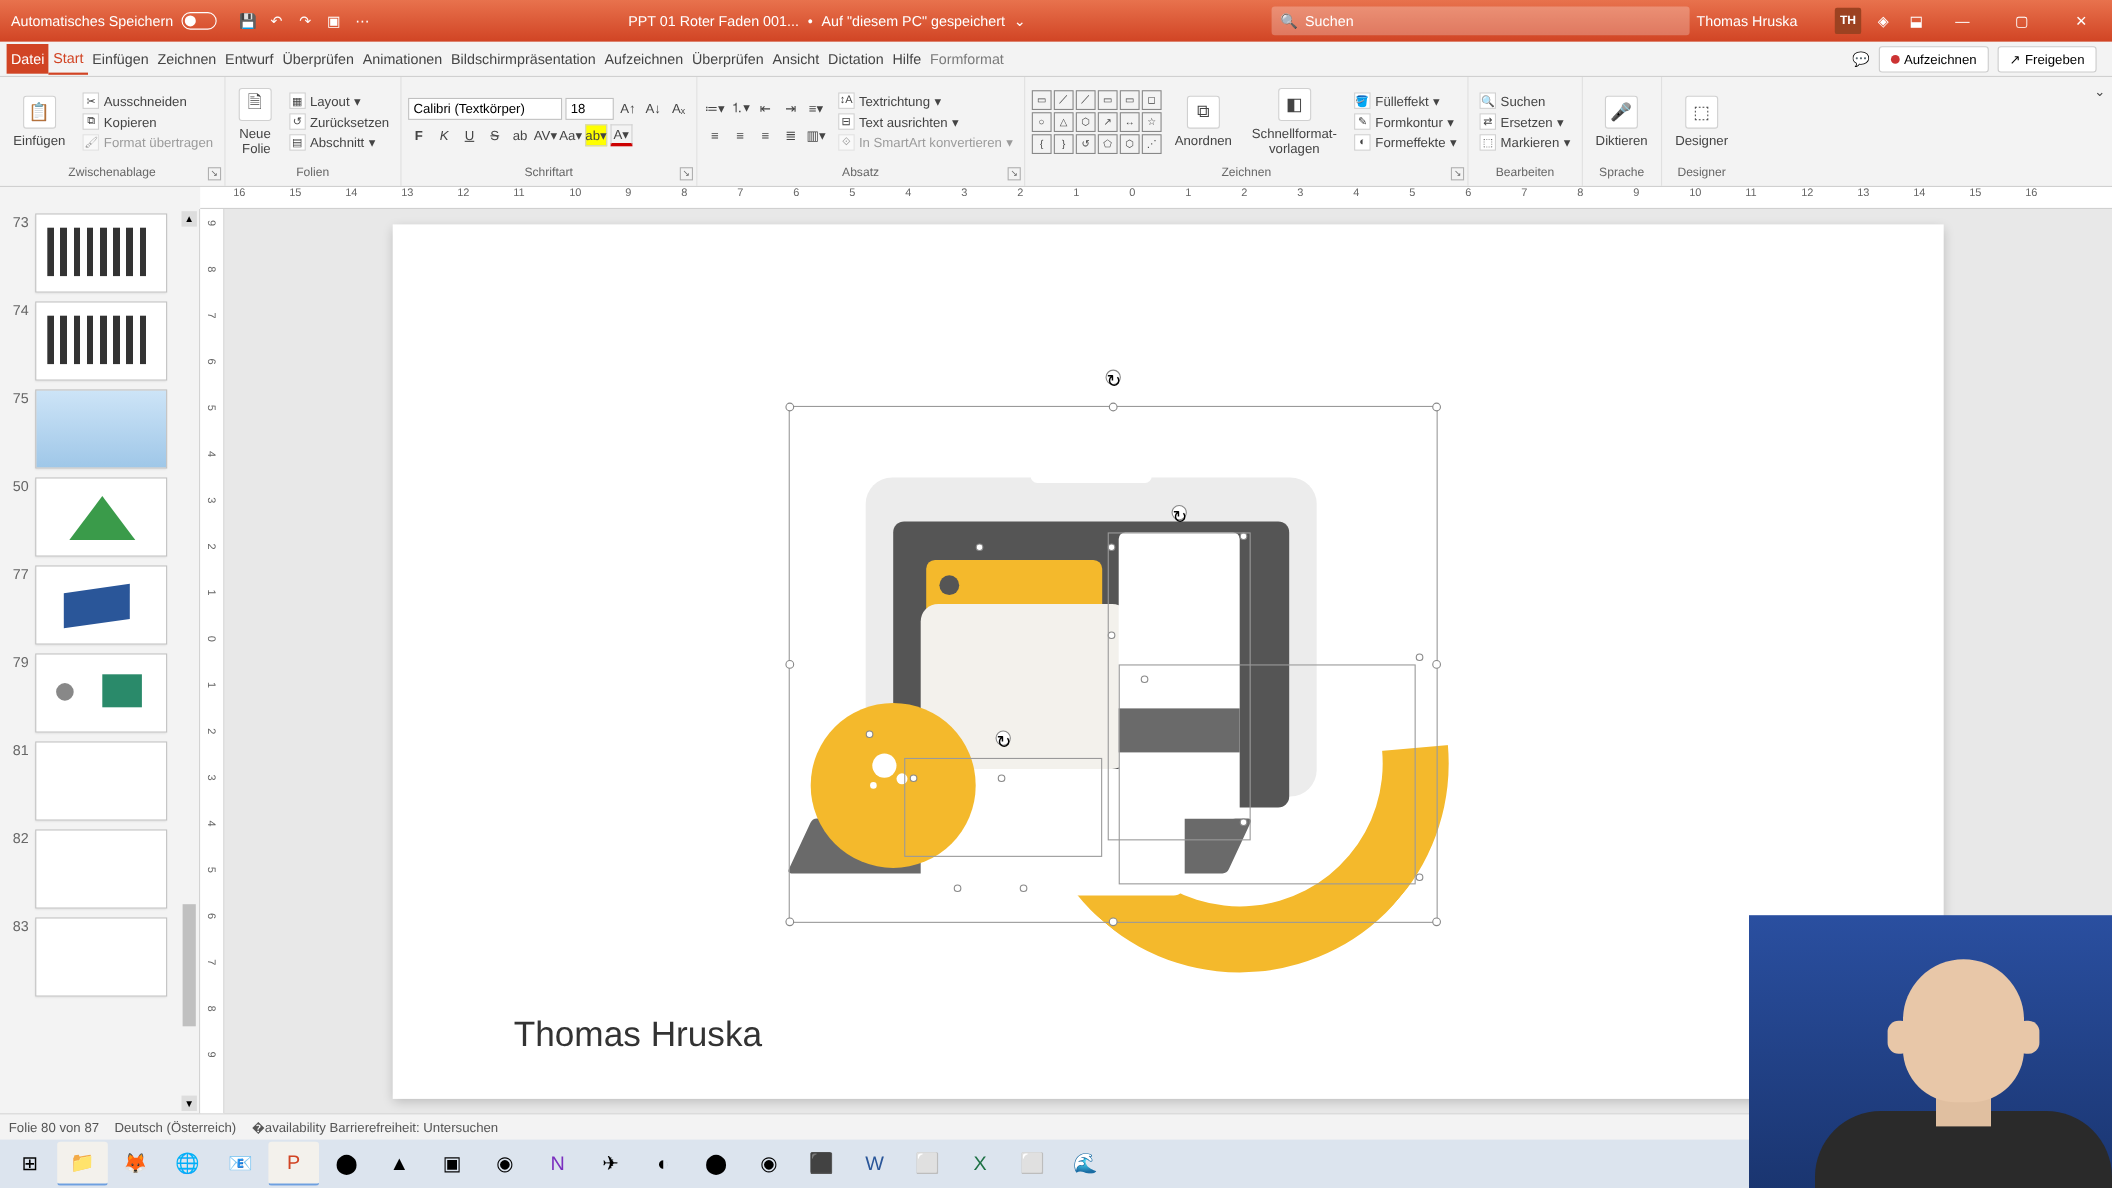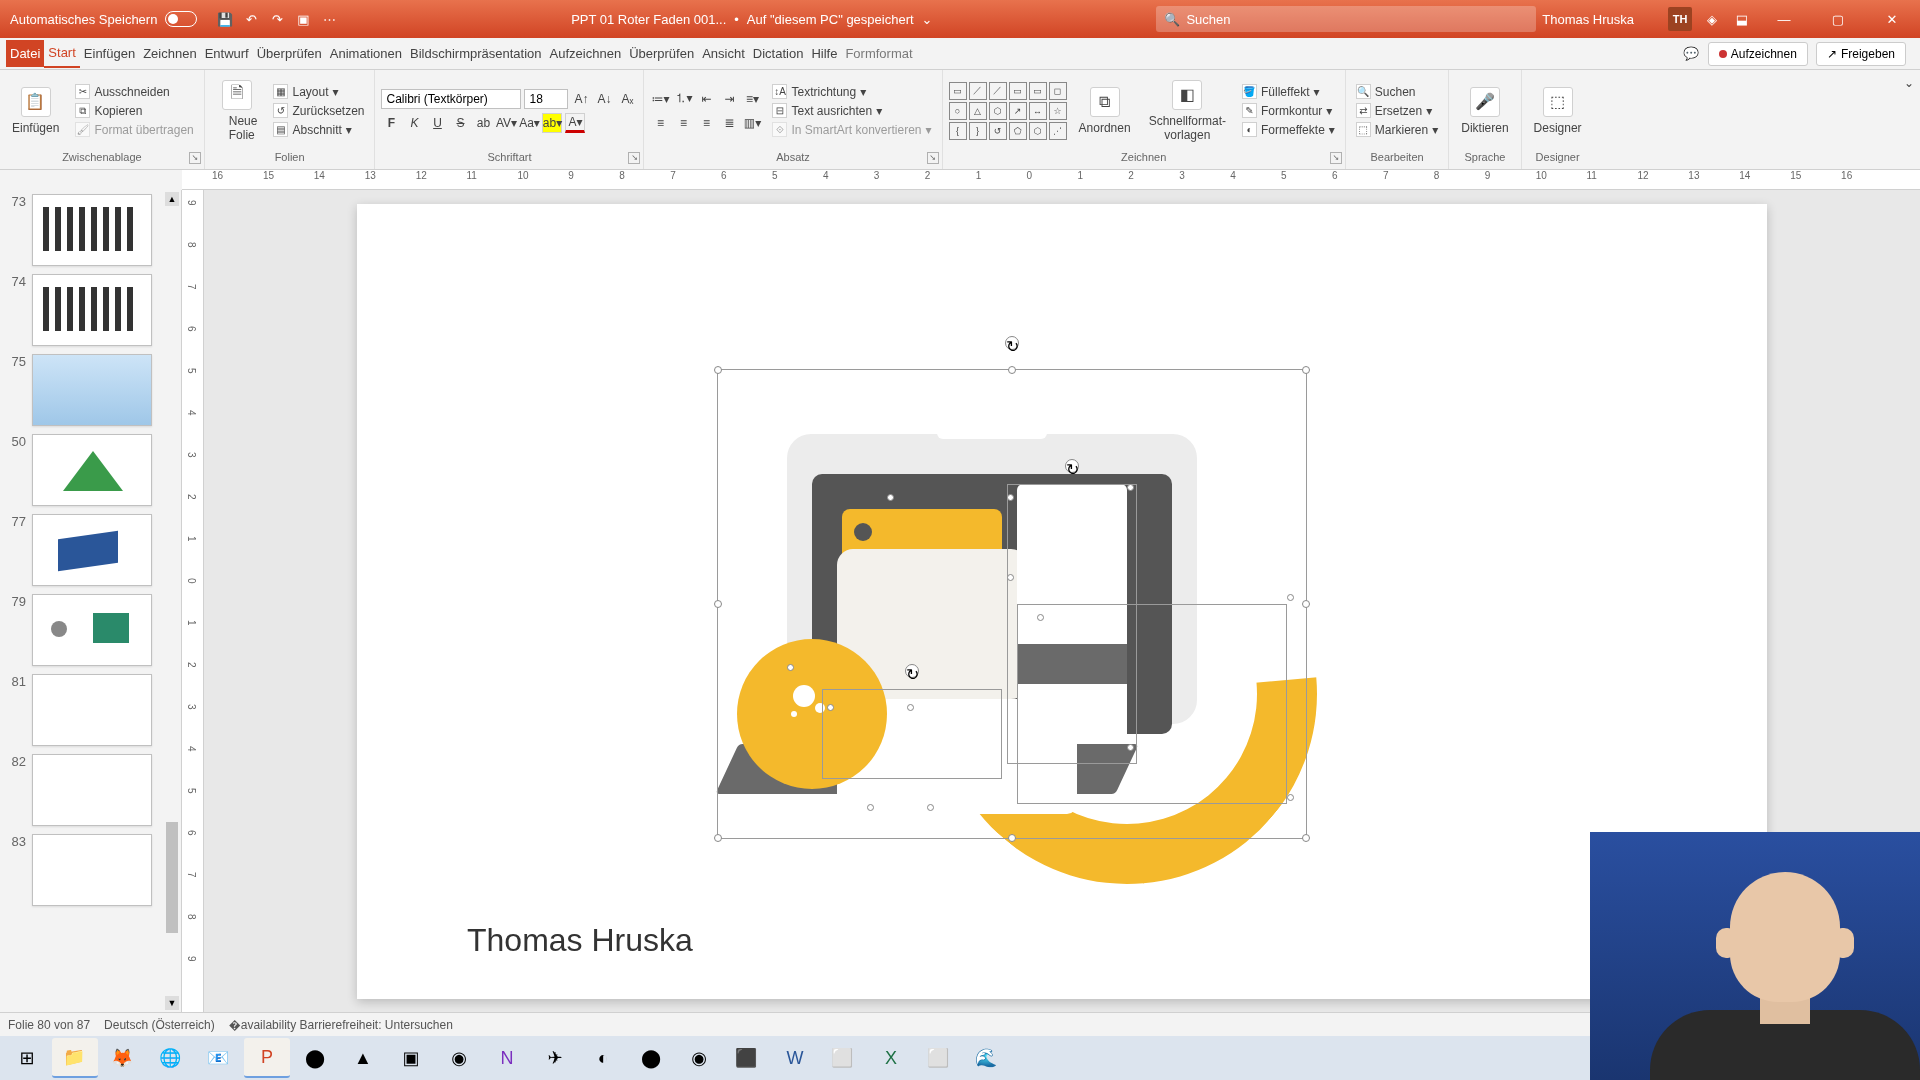--- a/index.html
+++ b/index.html
@@ -196,21 +196,21 @@
           </div>
       </div>
     </div>
     <div class="label"><span>Zwischenablage</span><span class="launcher">↘</span></div>
   </div>
 
   <div class="rgroup">
     <div class="body">
       <div class="bigbtn">
           <div class="ico">🗎</div>
-          <span style="white-space:pre-line;text-align:left;margin-left:12px;">Neue
+          <span style="white-space:pre-line;text-align:right;">Neue
 Folie</span>
         </div>
       <div class="smallcol">
         <div class="smallrow"><span class="ico">▦</span><span>Layout</span> ▾</div>
         <div class="smallrow">
             <span class="ico">↺</span>
             <span>Zurücksetzen</span>
           </div>
         <div class="smallrow"><span class="ico">▤</span><span>Abschnitt</span> ▾</div>
       </div>

